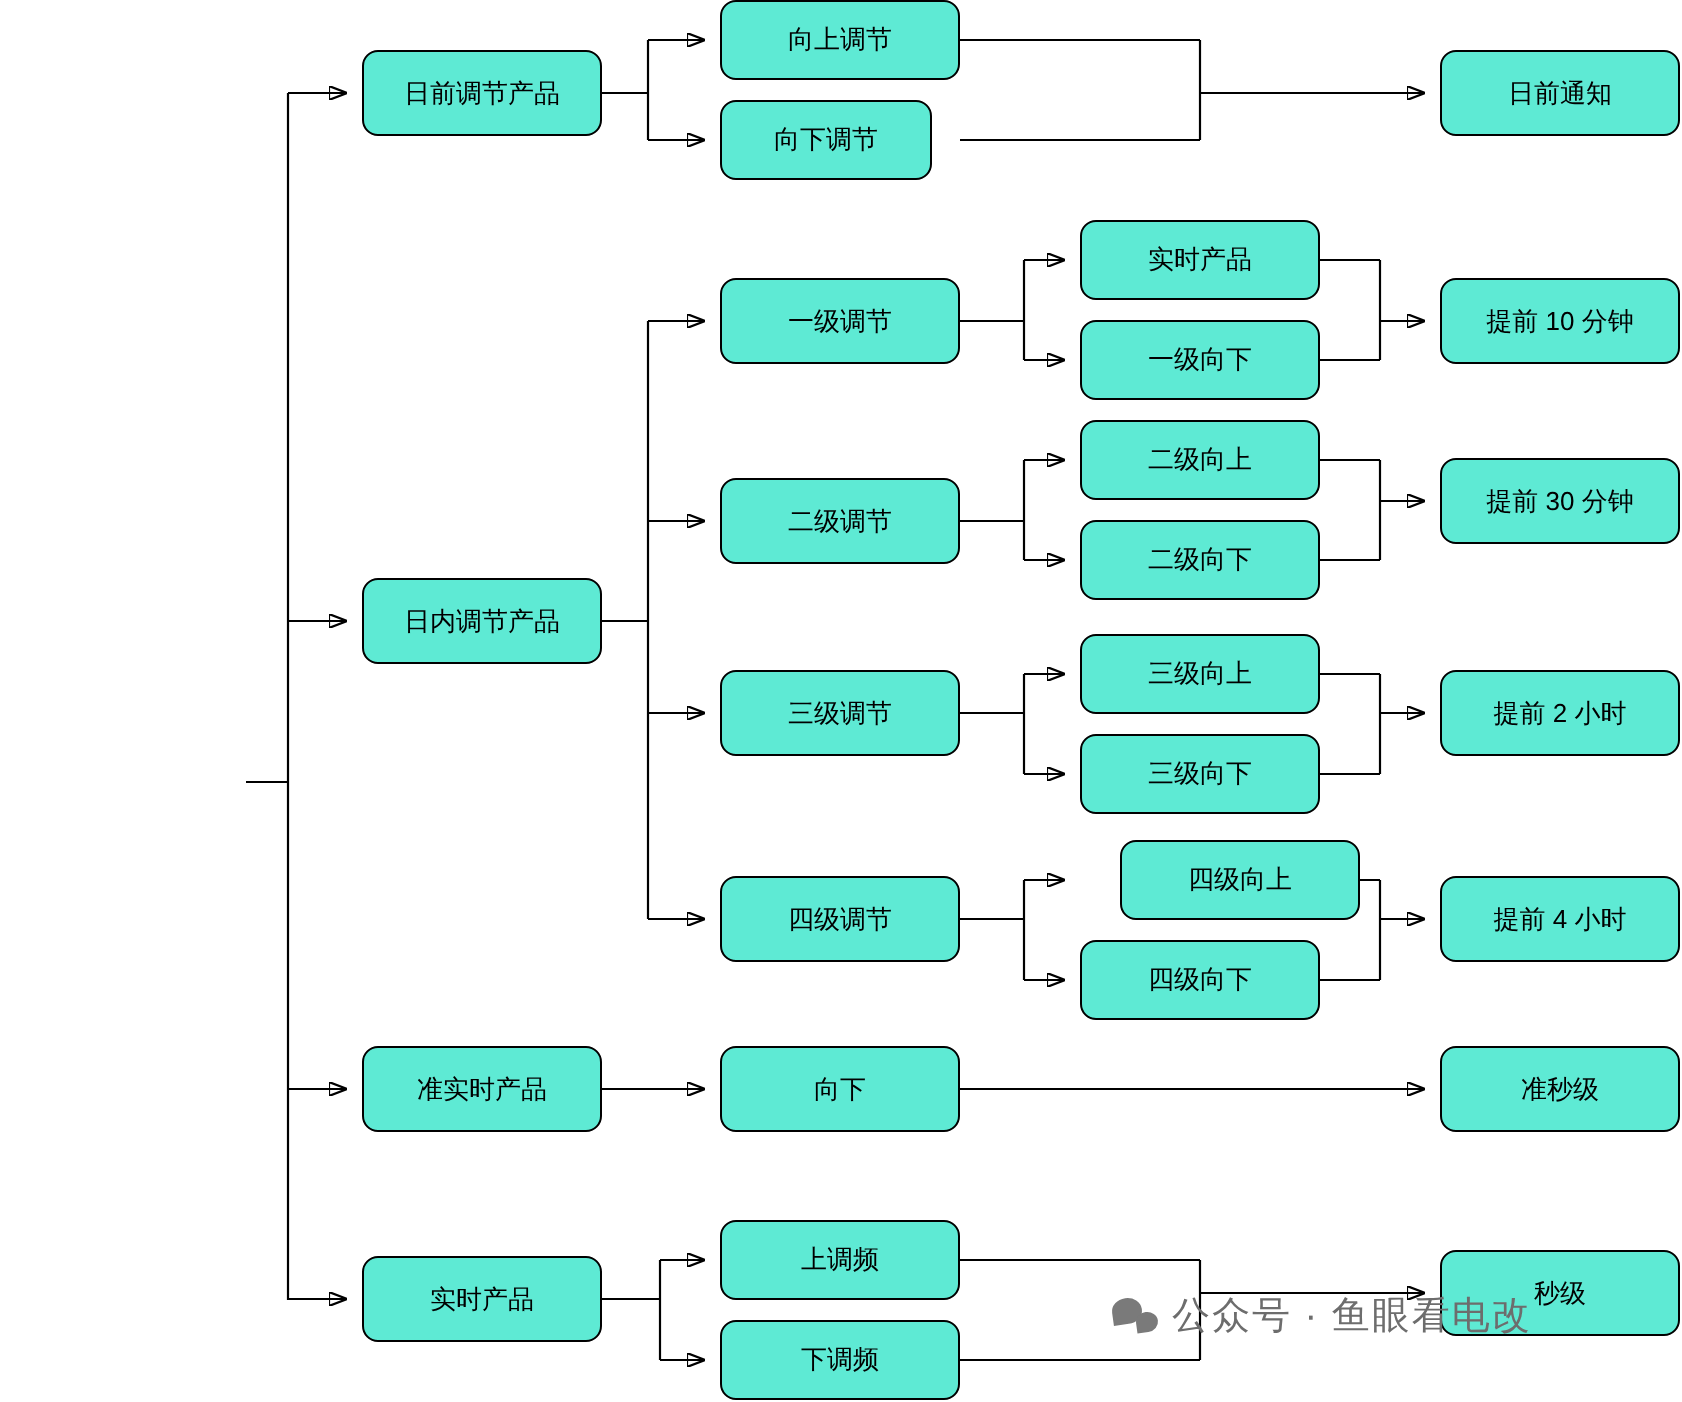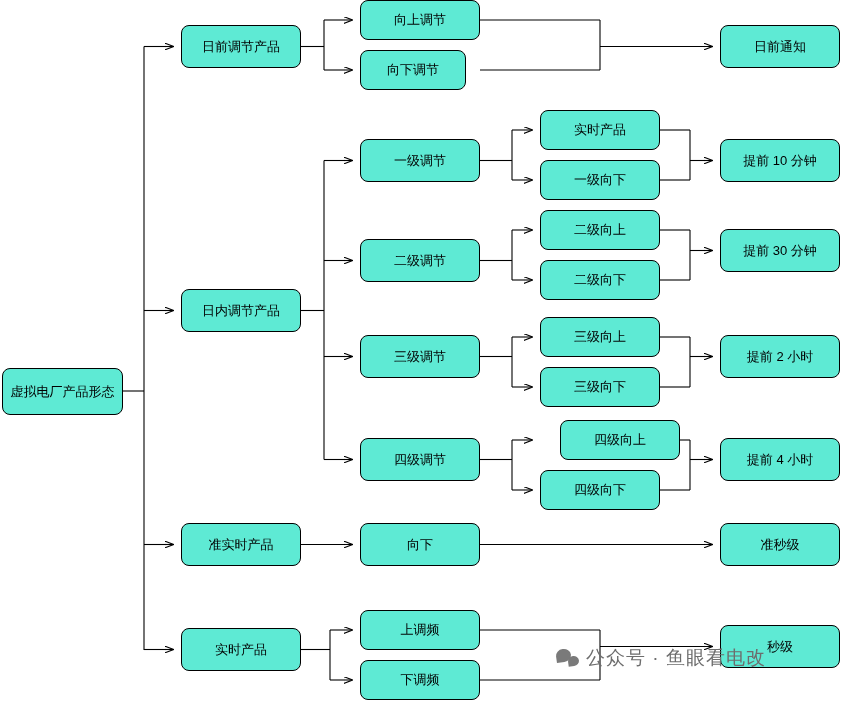--- a/index.html
+++ b/index.html
@@ -155,23 +155,20 @@
     <path d="M301,649.5 L330,649.5"></path>
     <path d="M330,630 L330,680"></path>
     <path d="M330,630 L352,630" marker-end="url(#arrow)"></path>
     <path d="M330,680 L352,680" marker-end="url(#arrow)"></path>
     <path d="M480,630 L600,630"></path>
     <path d="M480,680 L600,680"></path>
     <path d="M600,630 L600,680"></path>
     <path d="M600,646.5 L712,646.5" marker-end="url(#arrow)"></path>
   </svg>
 
-  <div class="node" style="left:2px; top:368px; width:121px; height:47px;">
-    <span>虚拟电厂产品形态</span>
-  </div>
 
   <div class="node" style="left:181px; top:289px; width:120px; height:43px;">
     <span>日内调节产品</span>
   </div>
   <div class="node" style="left:181px; top:25px; width:120px; height:43px;">
     <span>日前调节产品</span>
   </div>
   <div class="node" style="left:181px; top:523px; width:120px; height:43px;">
     <span>准实时产品</span>
   </div>

